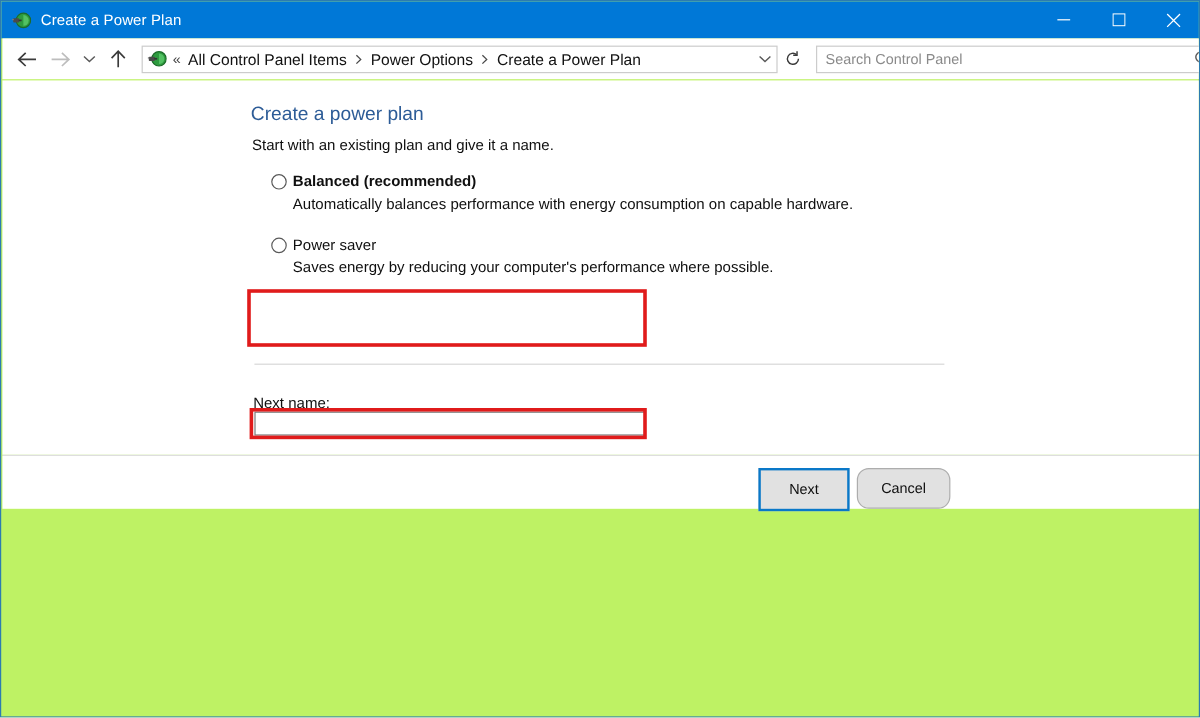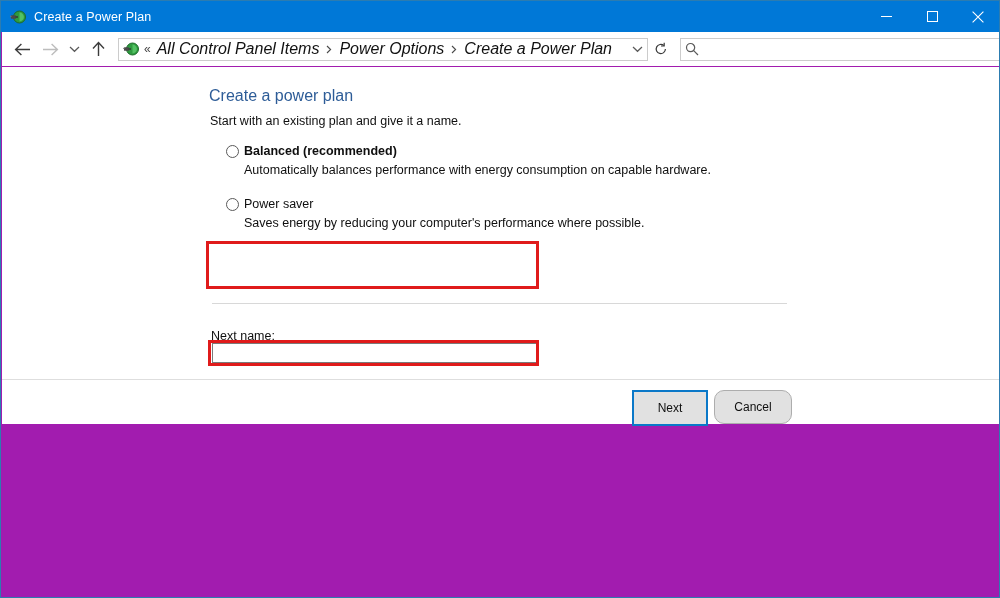--- a/index.html
+++ b/index.html
@@ -11,21 +11,21 @@
     font-family: "Liberation Sans", sans-serif;
     -webkit-font-smoothing: antialiased;
   }
 
   .window {
     position: relative;
     width: 1000px;
     height: 598px;
     box-sizing: border-box;
     border: 1px solid #2c7cb0;
-    background: #a21caf;
+    background: #bef264;
     overflow: hidden;
   }
 
   
   .titlebar {
     position: absolute;
     left: 0; top: 0;
     width: 1000px;
     height: 31px;
     background: #0078d7;
@@ -102,25 +102,24 @@
     margin-left: 4px; margin-right: 5px;
     flex: 0 0 auto;
   }
   .crumb-overflow {
     font-size: 12px;
     color: #444;
     margin-right: 6px;
     flex: 0 0 auto;
   }
   .crumb {
-    font-size: 16px;
+    font-size: 13px;
     color: #111111;
     white-space: nowrap;
     flex: 0 0 auto;
-    font-style: italic;
   }
   .crumb-sep {
     margin: 0 7px;
     flex: 0 0 auto;
     display: flex;
     align-items: center;
   }
   .address-spacer { flex: 1 1 auto; }
   .addr-dropdown {
     width: 20px; height: 21px;
@@ -389,20 +388,21 @@
     </div>
 
     <div class="refresh-btn">
       <svg width="14" height="14" viewBox="0 0 14 14">
         <path d="M11.4 7a4.6 4.6 0 1 1-1.6-3.5" stroke="#3b3b3b" stroke-width="1.2" fill="none"></path>
         <path d="M10.2 0.8 L10.2 4.0 L7.0 4.0" stroke="#3b3b3b" stroke-width="1.2" fill="none"></path>
       </svg>
     </div>
 
     <div class="searchbox">
+      <div class="search-placeholder">Search Control Panel</div>
       <div class="search-icon">
         <svg width="14" height="14" viewBox="0 0 14 14">
           <circle cx="5.6" cy="5.6" r="4.1" fill="none" stroke="#5a5a5a" stroke-width="1.2"></circle>
           <path d="M8.7 8.7 L13 13" stroke="#5a5a5a" stroke-width="1.2"></path>
         </svg>
       </div>
     </div>
   </div>
 
   <div class="content">

